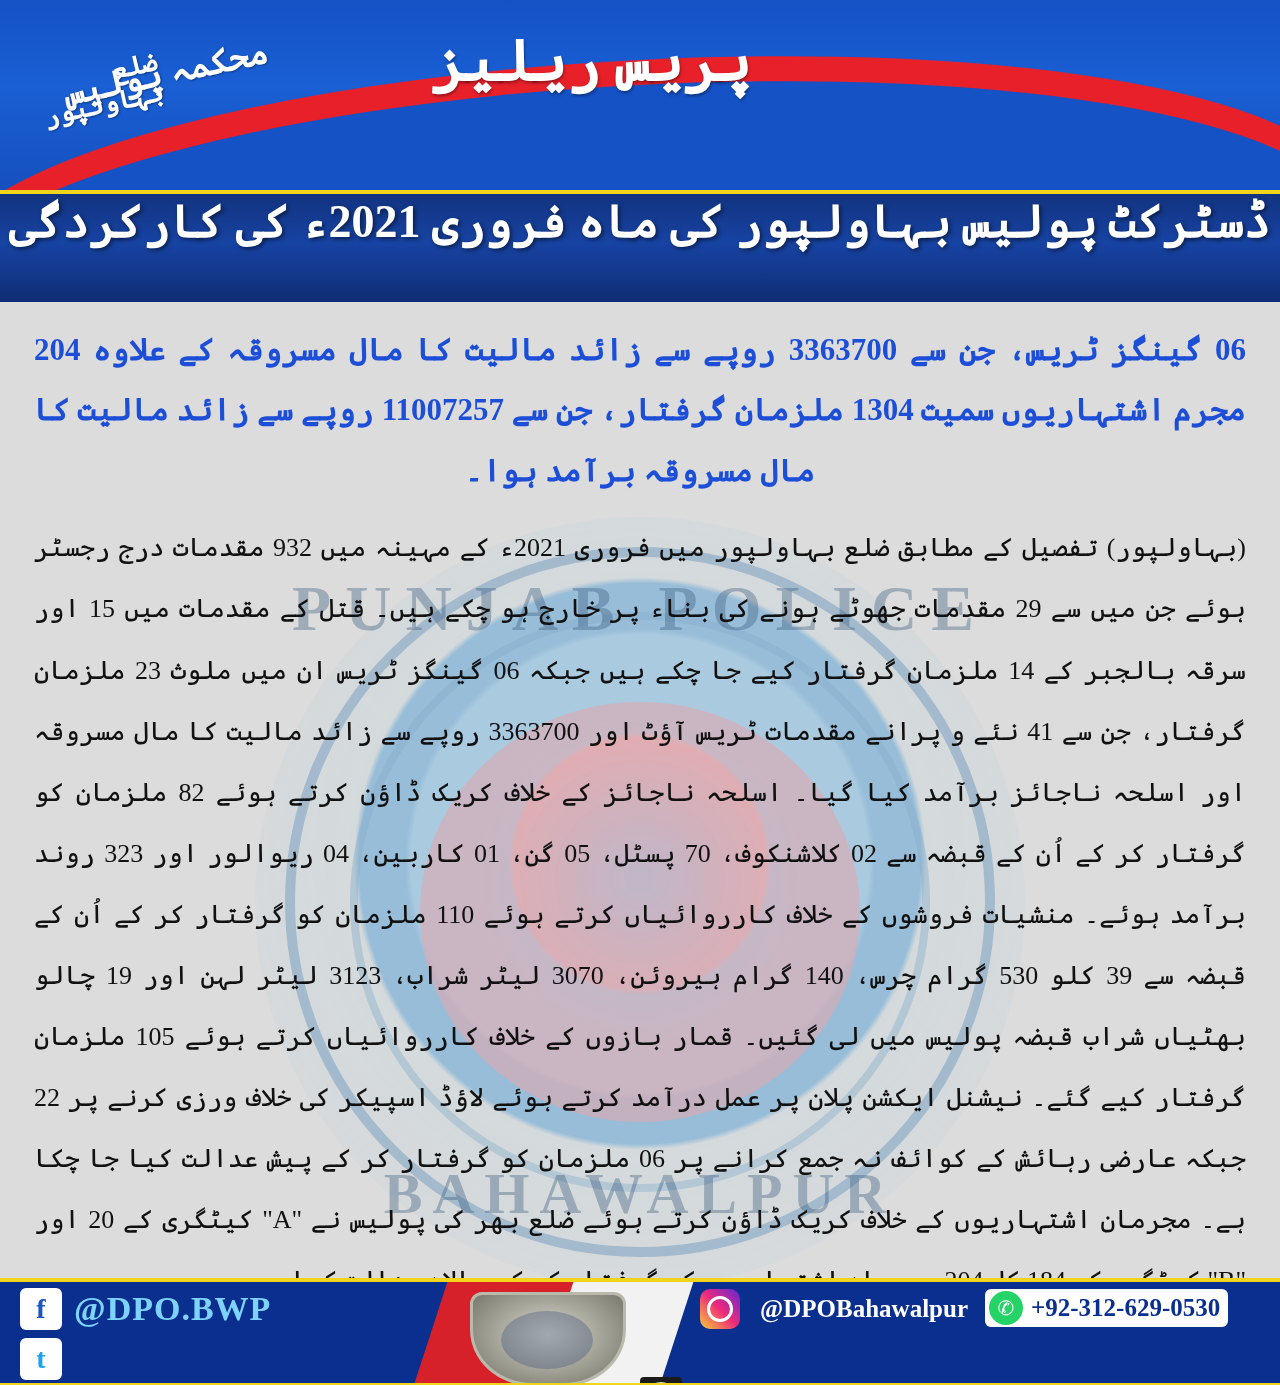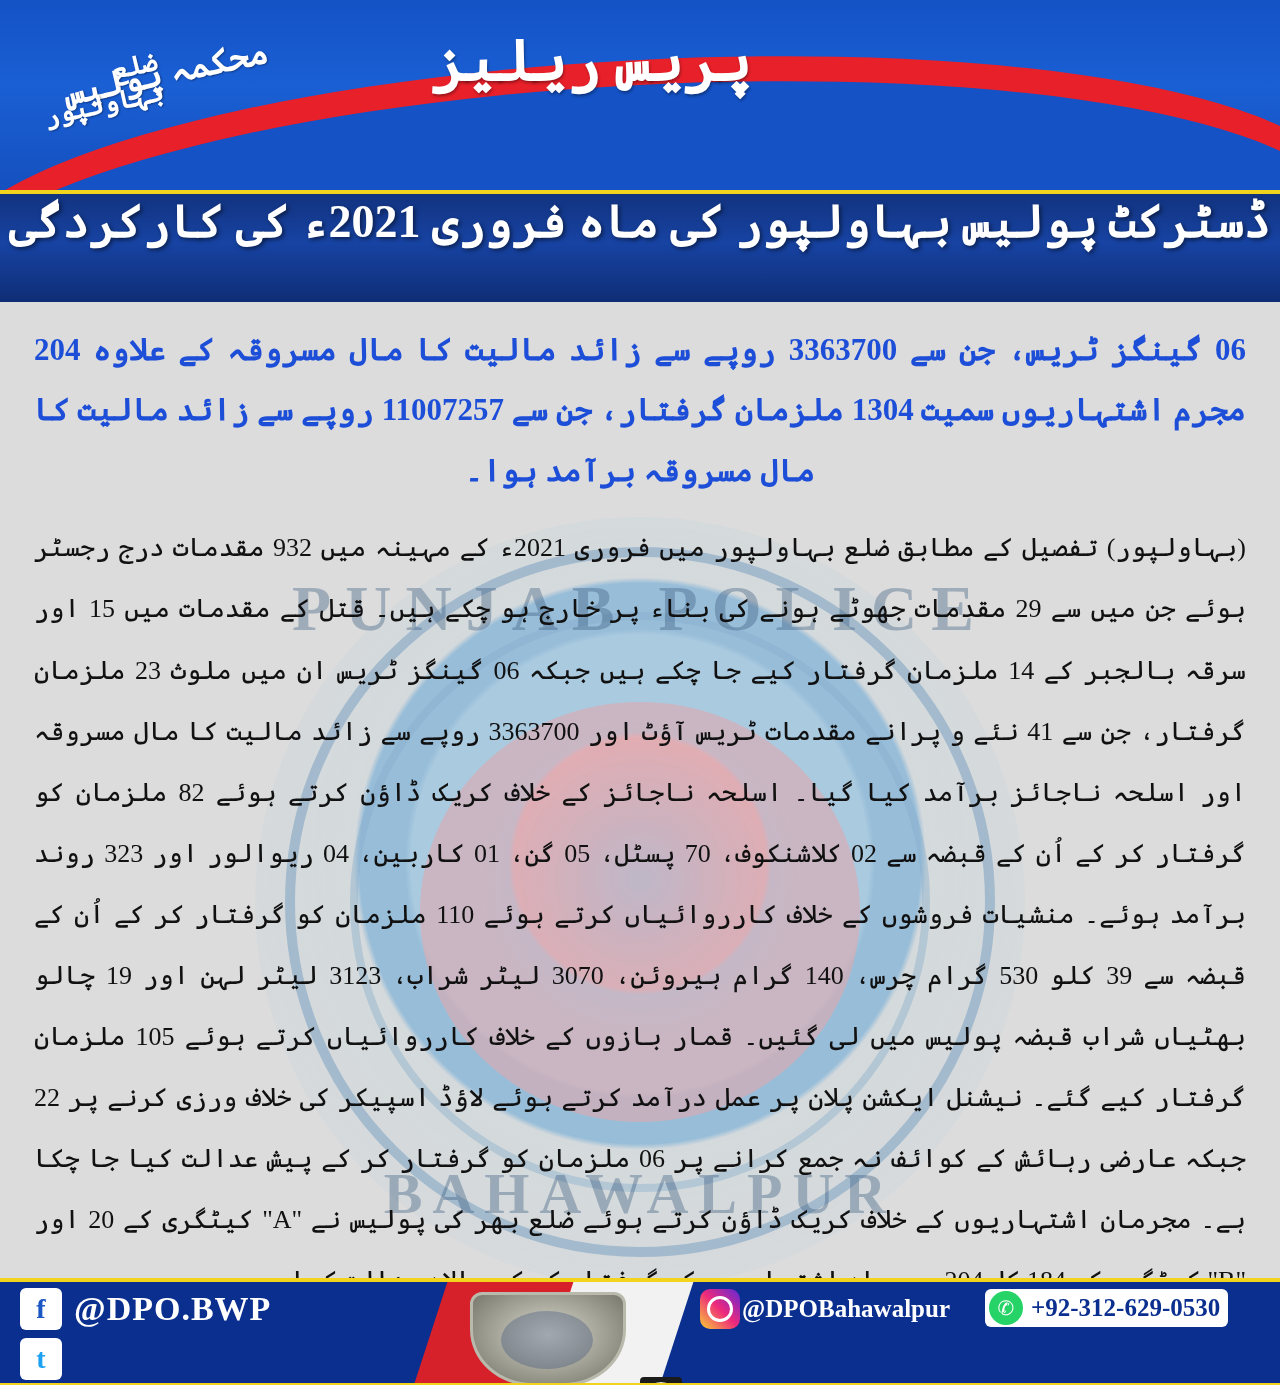--- a/index.html
+++ b/index.html
@@ -150,35 +150,35 @@
   .fb-row{top:6px;}
   .tw-row{top:56px;}
   .sq-icon{
     width:42px;height:42px;border-radius:6px;display:flex;align-items:center;
     justify-content:center;color:#ffffff;font-weight:bold;font-size:28px;
     font-family:"Liberation Serif", serif;
   }
   .fb-icon{background:#ffffff;color:#1a56c4;}
   .tw-icon{background:#ffffff;color:#1da1f2;}
   .handle{
-    color:#ffffff;font-size:34px;font-weight:bold;
+    color:#7dd3fc;font-size:34px;font-weight:bold;
     font-family:"Liberation Serif", serif;letter-spacing:1px;text-align:right;
   }
   .badge-emblem{
     position:absolute;left:470px;top:10px;width:150px;height:88px;
     background:radial-gradient(ellipse at 50% 45%,#d8d8cf 0%,#9a9a8e 60%,#6f6f63 100%);
     border-radius:12px 12px 40% 40%/12px 12px 60% 60%;
     border:3px solid #b9b9ac;
   }
   .badge-emblem:after{
     content:"";position:absolute;left:28px;top:16px;width:92px;height:58px;
     border-radius:50%;background:rgba(60,80,120,.35);
   }
   .ig-row{
-    position:absolute;left:700px;top:7px;display:flex;align-items:center;gap:2px;
+    position:absolute;left:700px;top:7px;display:flex;align-items:center;gap:20px;
   }
   .ig-icon{
     width:40px;height:40px;border-radius:10px;
     background:linear-gradient(45deg,#f9ce34,#ee2a7b,#6228d7);
     display:flex;align-items:center;justify-content:center;
   }
   .ig-icon .lens{width:20px;height:20px;border:3px solid #fff;border-radius:50%;}
   .ig-text{color:#ffffff;font-size:25px;font-weight:bold;font-family:"Liberation Serif", serif;}
   .wa-row{
     position:absolute;left:985px;top:7px;display:flex;align-items:center;gap:8px;

